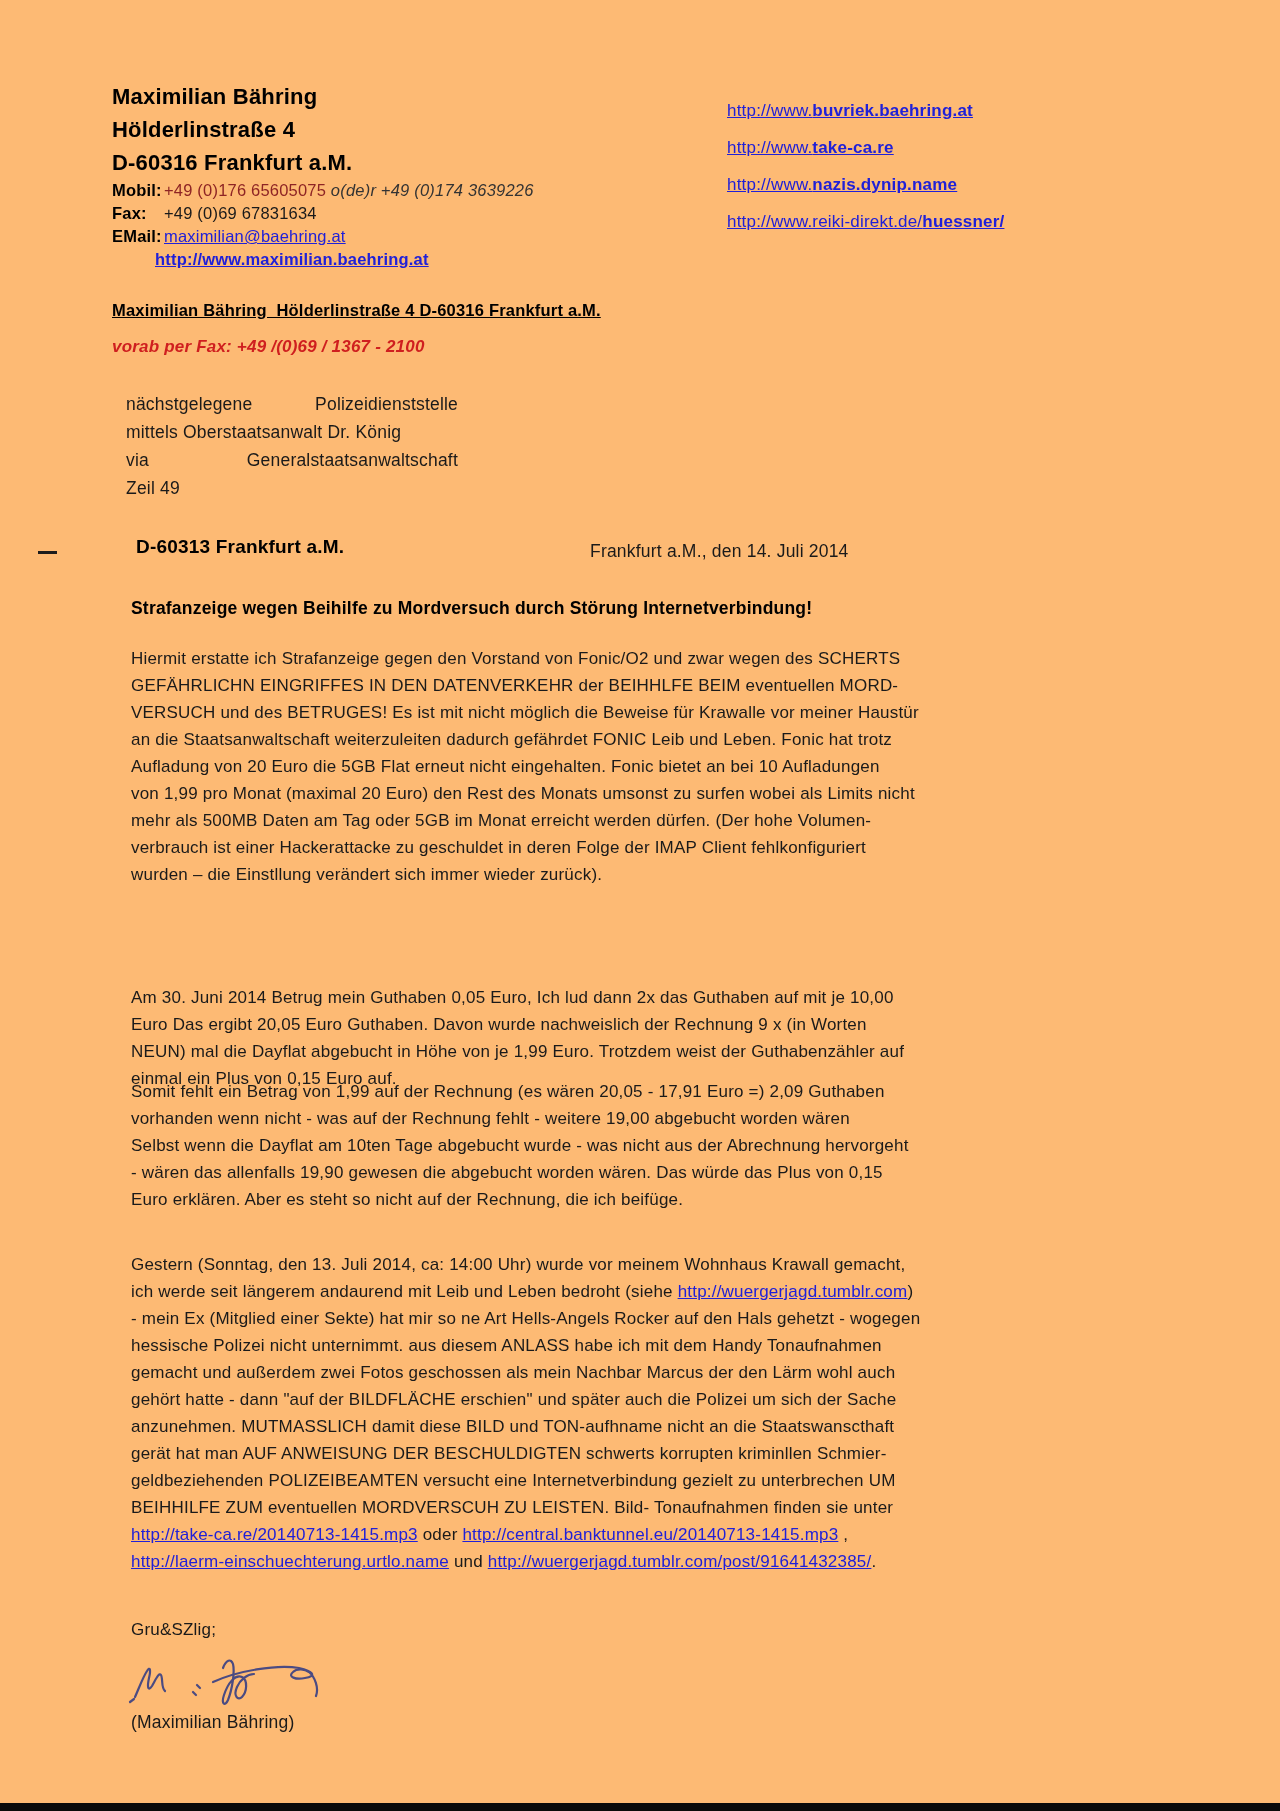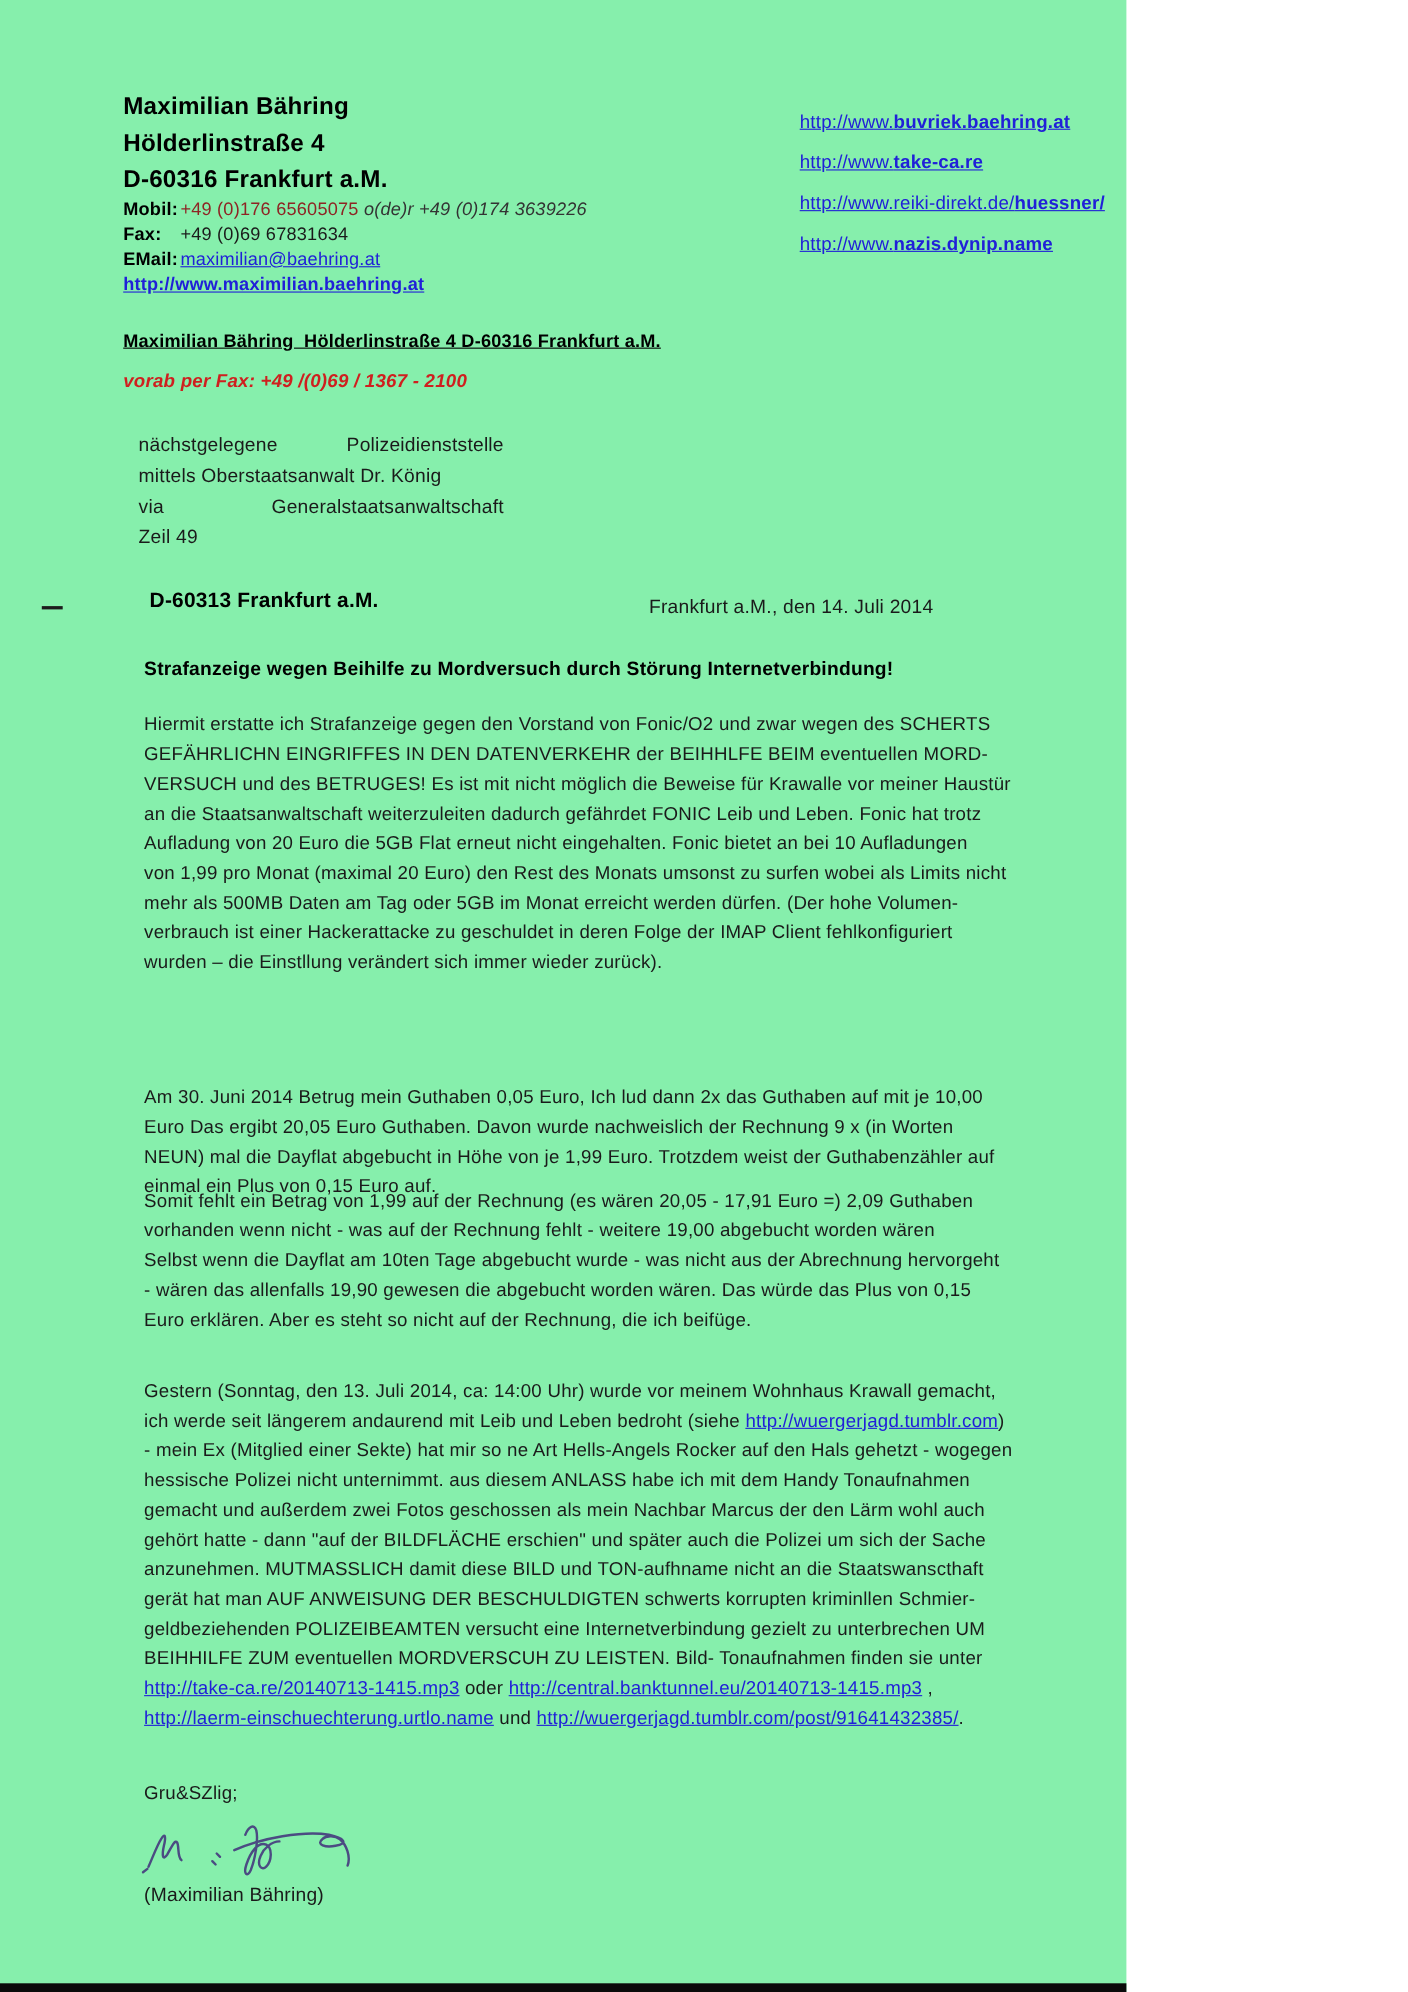--- a/index.html
+++ b/index.html
@@ -1,22 +1,22 @@
 <!DOCTYPE html>
 <html><head>
 <meta charset="utf-8">
 <style>
   html,body{margin:0;padding:0;background:#ffffff;}
-  .page{position:relative;width:1024px;height:1811px;background:#86efac;overflow:hidden;
+  .page{position:relative;width:1280px;height:1811px;background:#fdba74;overflow:hidden;
         font-family:"Liberation Sans",sans-serif;color:#1a1a1a;letter-spacing:0.2px;}
   .b{font-weight:bold;}
   .i{font-style:italic;color:#333;text-align:center;}
   .maroon{color:#8e2424;}
   .lnk{color:#2020d8;text-decoration:underline;cursor:pointer;}
-  .lnk.b{font-weight:bold;}
+  .lnk.b{font-weight:bold;margin-left:43px;}
 
   .sender{position:absolute;left:112px;top:80px;}
   .sender .big{font-size:22px;font-weight:bold;line-height:33px;color:#000;}
   .sender .contact{font-size:16.5px;line-height:23px;}
   .sender .lbl{display:inline-block;min-width:52px;font-weight:bold;color:#000;}
 
   .weblinks{position:absolute;left:727px;top:92px;font-size:17px;line-height:37px;}
   .weblinks a{display:block;}
 
   .addrline{position:absolute;left:112px;top:301px;font-size:16.5px;font-weight:bold;color:#000;
@@ -64,22 +64,22 @@
       <span class="lbl">EMail:</span><a class="lnk">maximilian@baehring.at</a>
     </div>
     <div class="contact">
       <a class="lnk b">http://www.maximilian.baehring.at</a>
     </div>
   </div>
 
   <div class="weblinks">
     <a class="lnk"><span>http://www.</span><span class="b">buvriek.baehring.at</span></a>
     <a class="lnk"><span>http://www.</span><span class="b">take-ca.re</span></a>
+    <a class="lnk"><span>http://www.</span><span class="b">nazis.dynip.name</span></a>
     <a class="lnk"><span>http://www.reiki-direkt.de/</span><span class="b">huessner/</span></a>
-    <a class="lnk"><span>http://www.</span><span class="b">nazis.dynip.name</span></a>
   </div>
 
   <div class="addrline">Maximilian Bähring  Hölderlinstraße 4 D-60316 Frankfurt a.M.</div>
   <div class="faxline">vorab per Fax: +49 /(0)69 / 1367 - 2100</div>
 
   <div class="recipient">
     <div class="jrow">
       <span>nächstgelegene</span>
       <span>Polizeidienststelle</span>
     </div>

